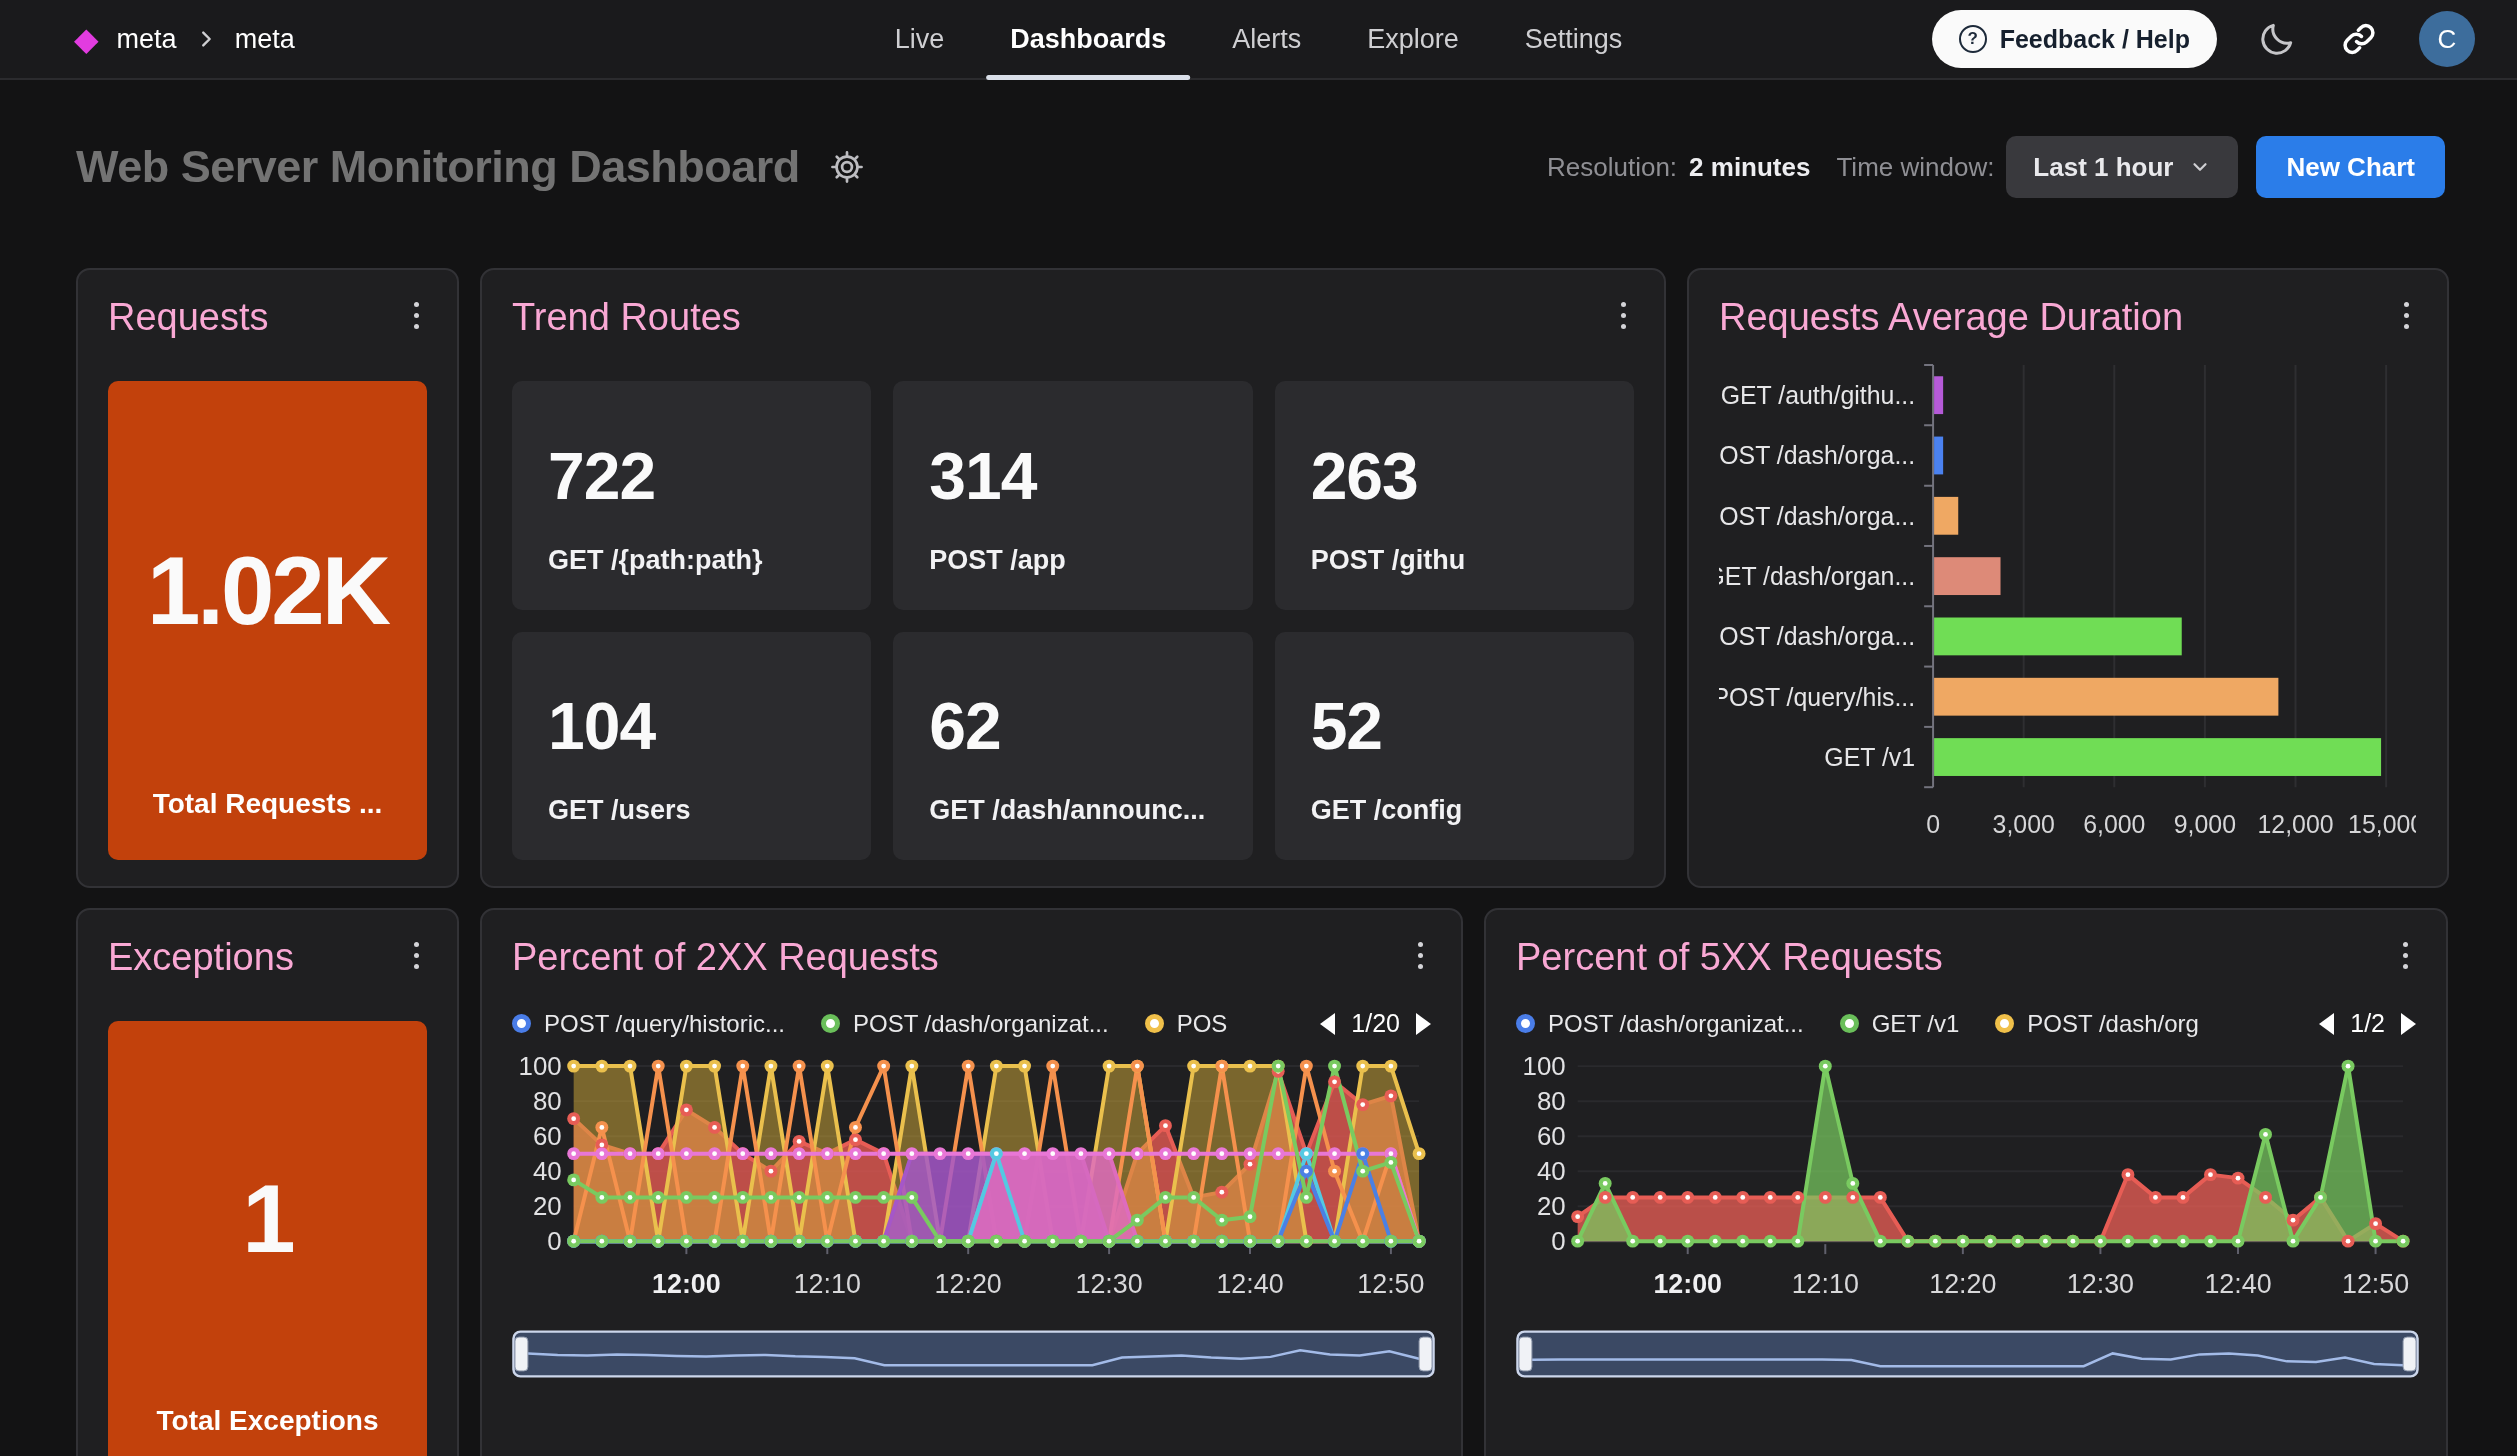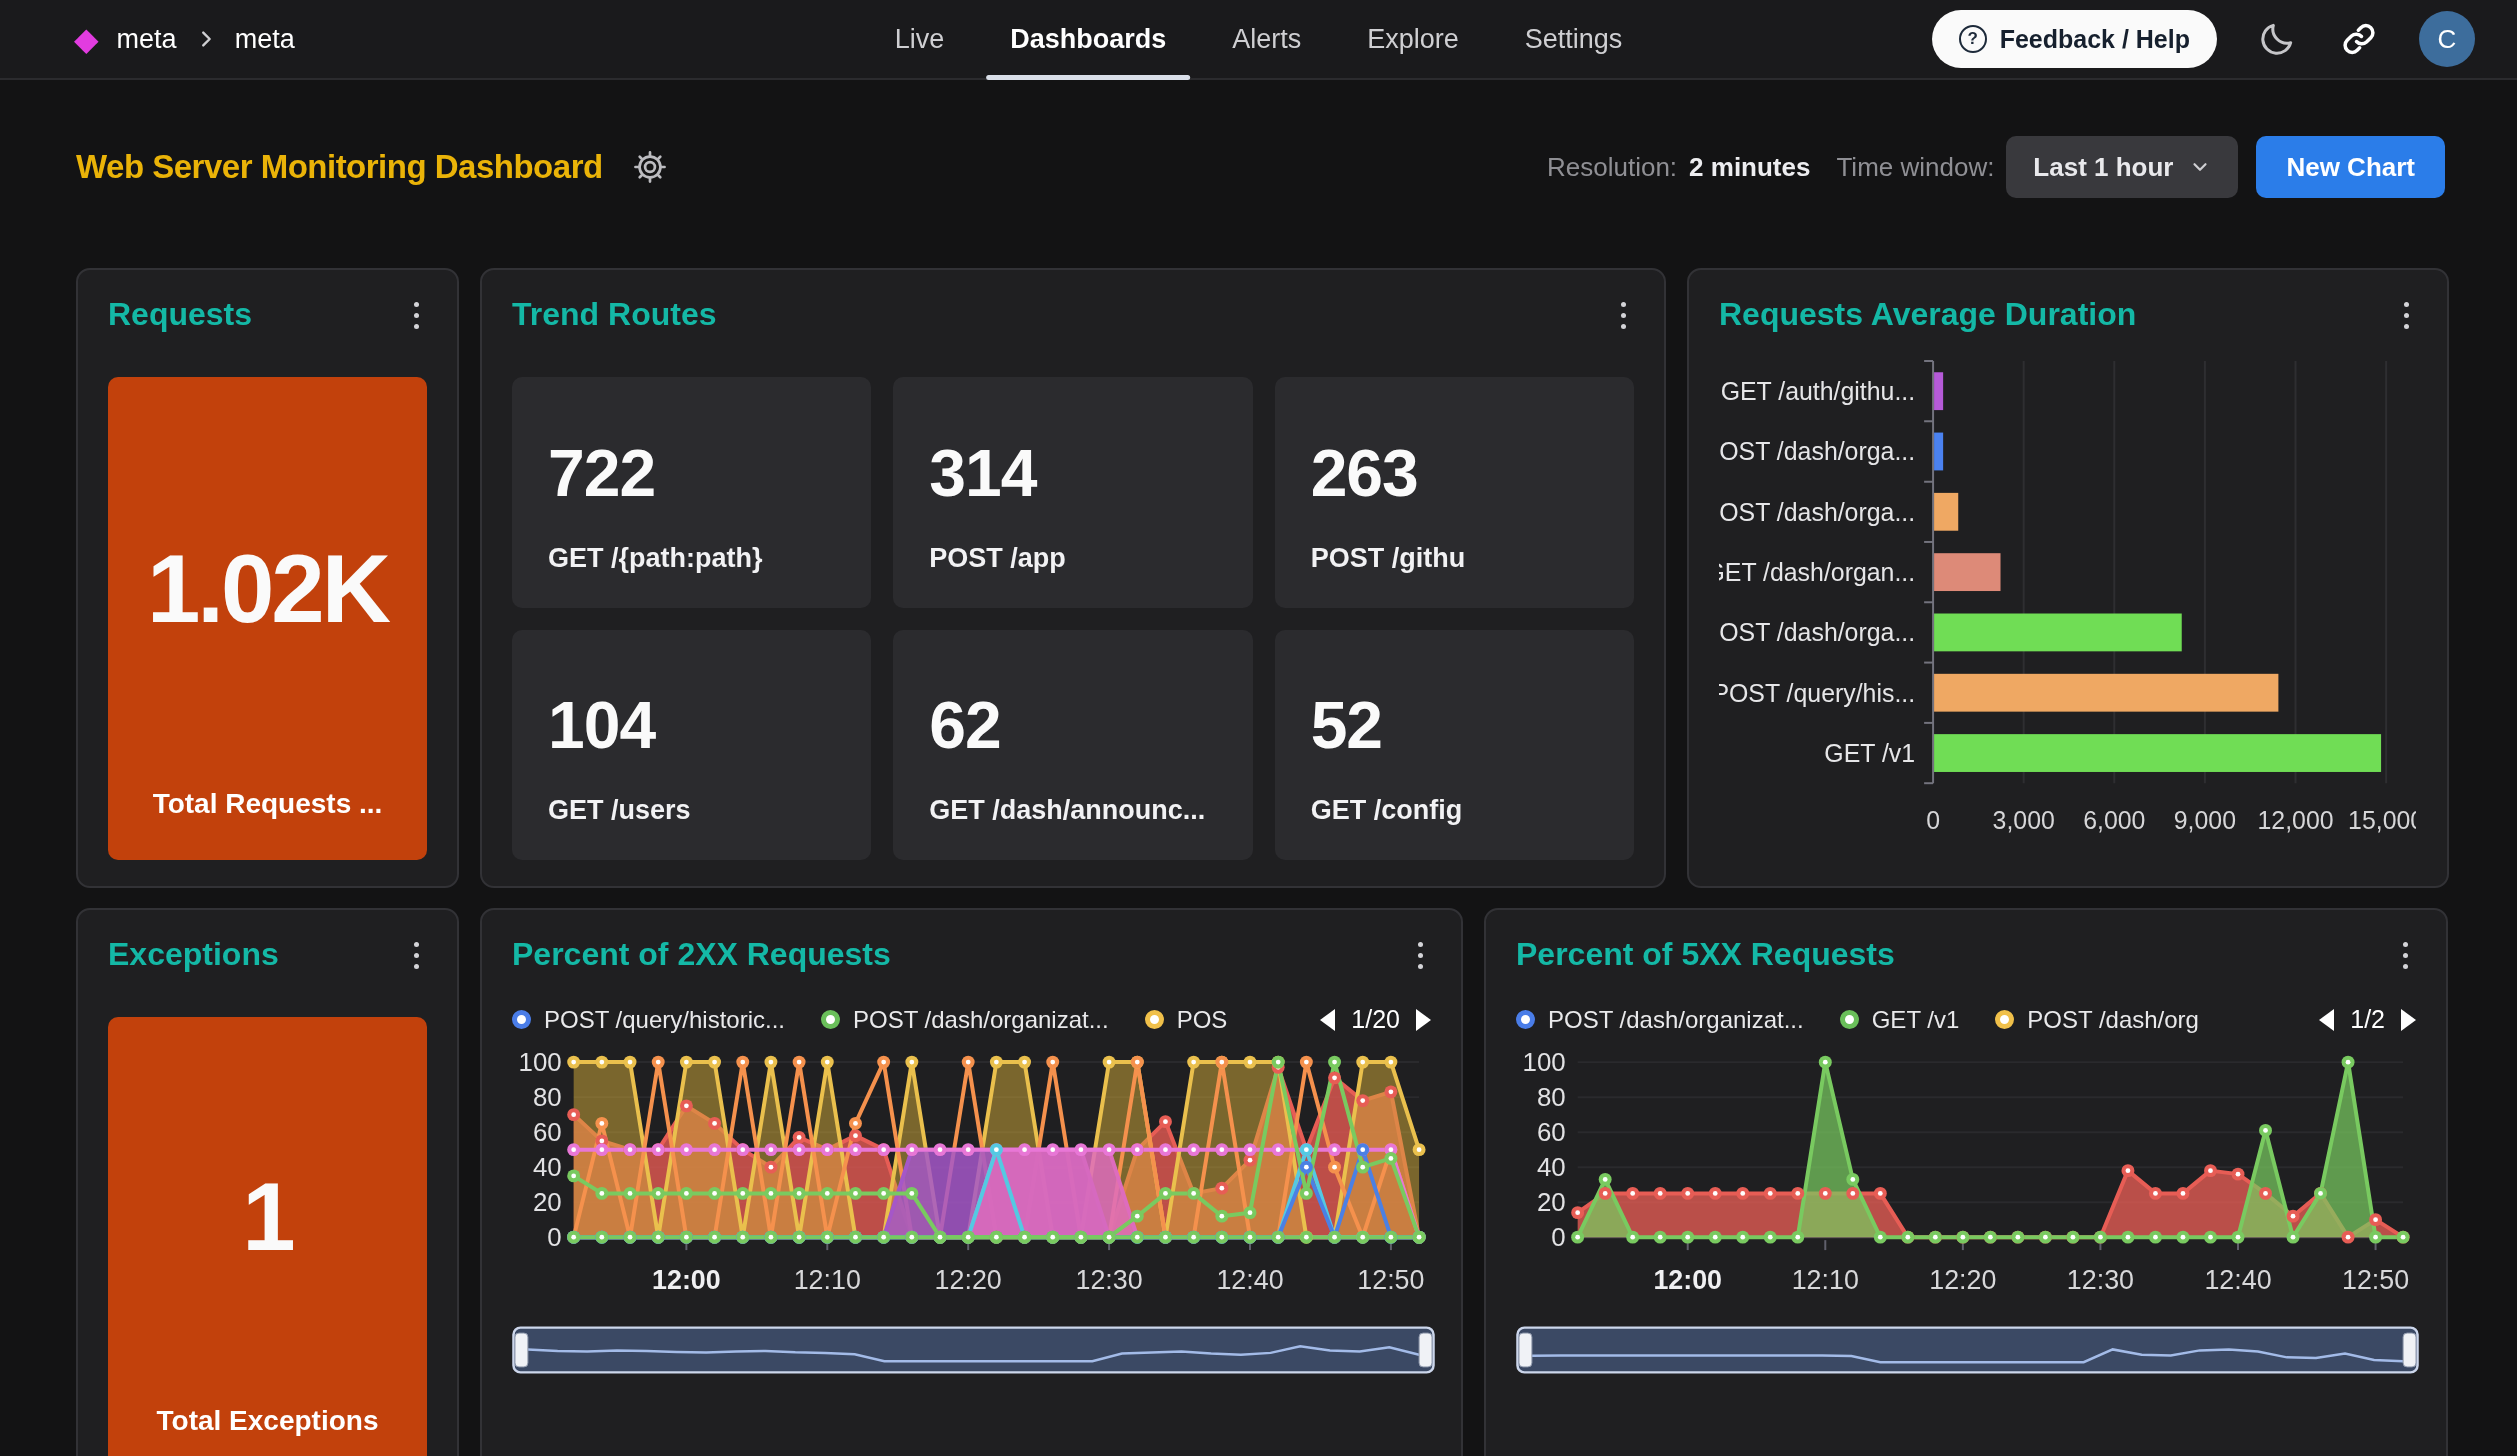--- a/index.html
+++ b/index.html
@@ -30,41 +30,41 @@
   .pill-label { font-size:25px; font-weight:600; color:#16202e; white-space:nowrap; }
   .icon-btn { width:44px; height:44px; display:flex; align-items:center;
     justify-content:center; cursor:pointer; }
   .avatar { width:56px; height:56px; border-radius:50%; background:#3d6d9c; color:#fff;
     display:flex; align-items:center; justify-content:center; font-size:26px;
     font-weight:500; cursor:pointer; }
 
   
   .main { padding:0 72px 0 76px; }
   .page-header { margin-top:56px; display:flex; align-items:center; }
-  .page-title { font-size:33px; font-weight:700; color:#eab308; letter-spacing:-0.5px; }
+  .page-title { font-size:45px; font-weight:700; color:#737373; letter-spacing:-0.5px; }
   .gear { margin-left:28px; cursor:pointer; display:flex; }
   .header-right { margin-left:auto; display:flex; align-items:center; font-size:26px; }
   .hr-lbl { color:#8f8f94; margin-right:12px; }
   .hr-val { color:#ededf0; font-weight:600; margin-right:26px; }
   .dropdown { width:232px; height:62px; background:#39393d; border-radius:10px;
     display:flex; align-items:center; justify-content:center; gap:16px; color:#e9e9ec;
     font-weight:600; cursor:pointer; }
   .btn-new { height:62px; padding:0 30px; margin-left:18px; background:#2b7de9;
     border-radius:10px; color:#ffffff; font-weight:600; font-size:26px; display:flex;
     align-items:center; cursor:pointer; }
 
   
   .grid-row1 { margin-top:70px; display:grid; grid-template-columns:383px 1186px 762px;
     column-gap:21px; height:620px; }
   .grid-row2 { margin-top:20px; display:grid; grid-template-columns:383px 983px 964px;
     column-gap:21px; height:597px; }
   .card { background:#1f1f21; border:2px solid #323236; border-radius:14px;
     padding:26px 30px; display:flex; flex-direction:column; overflow:hidden; }
   .card-head { display:flex; justify-content:space-between; align-items:flex-start; }
-  .card-title { font-size:32px; font-weight:700; color:#14b8a6; }
+  .card-title { font-size:38px; font-weight:400; color:#f9a8d4; }
   .kebab { padding:6px 8px; cursor:pointer; display:flex; flex-direction:column; gap:6px; }
   .kebab i { width:5px; height:5px; border-radius:50%; background:#d4d4d8; display:block; }
 
   
   .stat-tile { margin-top:42px; flex:1; background:#c2410c; border-radius:10px;
     display:flex; flex-direction:column; align-items:center; padding:24px;gap:12px; }
   .stat-value { flex:1; display:flex; align-items:center; font-size:96px; font-weight:700;
     color:#fafafa; letter-spacing:-3px; }
   .stat-label { font-size:28px; font-weight:700; color:#ffffff; padding-bottom:16px;
     white-space:nowrap; }

